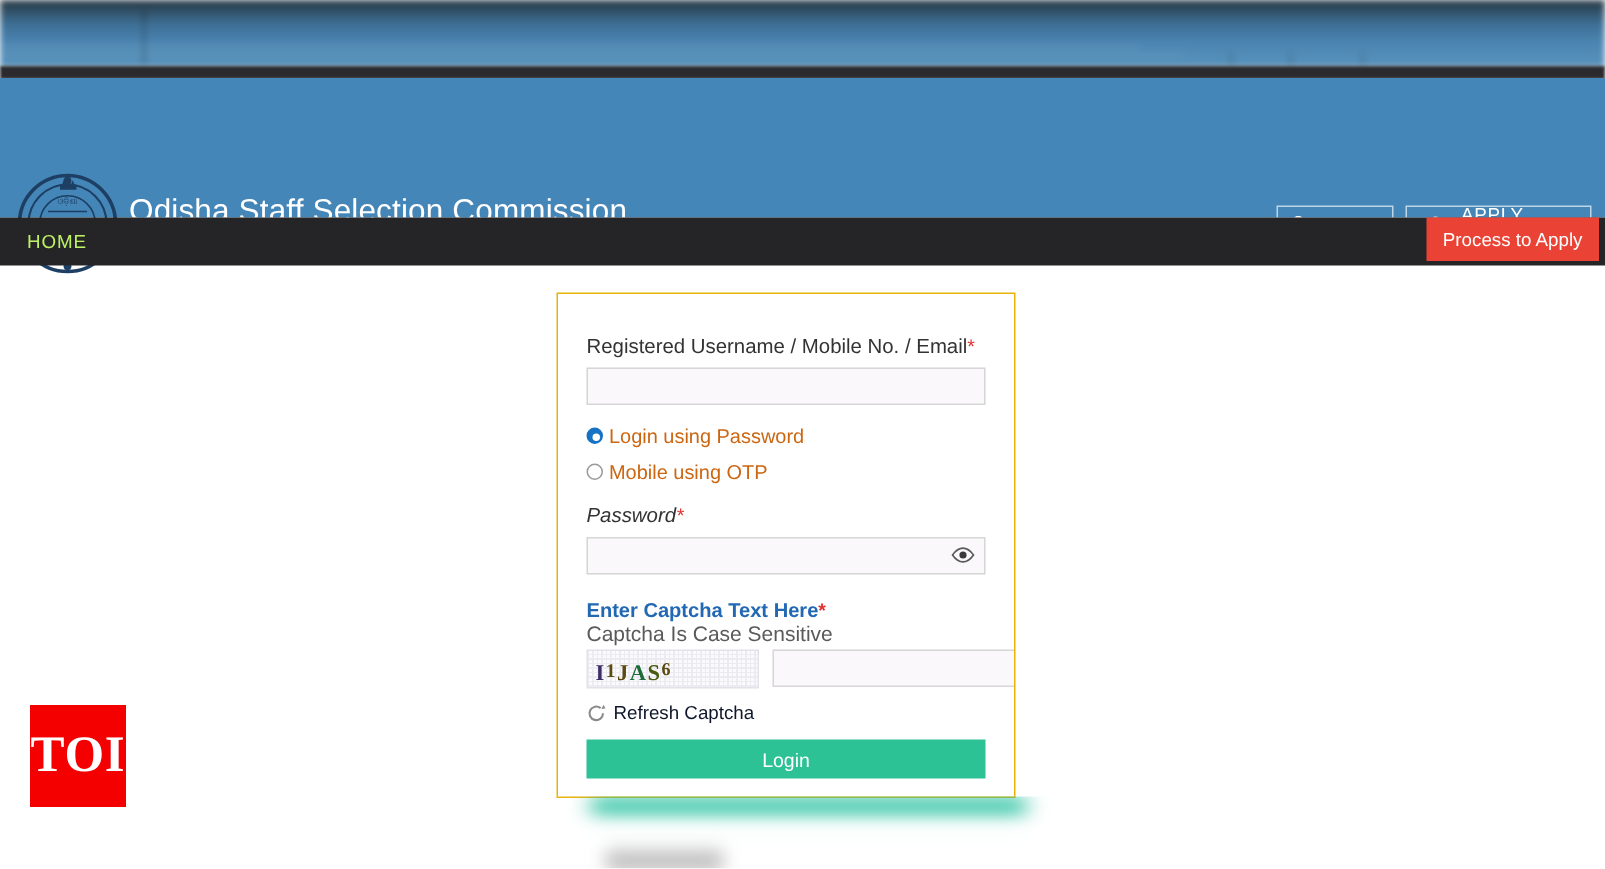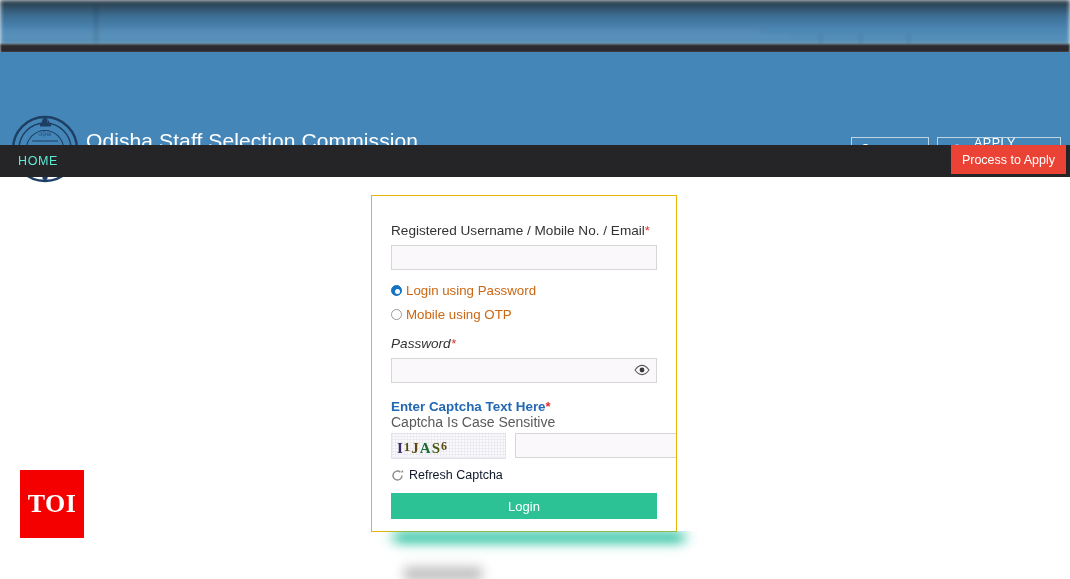--- a/index.html
+++ b/index.html
@@ -57,21 +57,21 @@
   #apply-online-btn{left:937px;width:124px;}
   .hdr-btn svg{flex:0 0 auto;}
 
   
   #navbar{
     position:absolute;left:0;top:145px;width:1070px;height:32px;
     background:#252528;
   }
   #nav-home{
     position:absolute;left:18px;top:0;height:32px;display:flex;align-items:center;
-    color:#5eead4;font-size:12.5px;letter-spacing:.6px;cursor:pointer;
+    color:#bef264;font-size:12.5px;letter-spacing:.6px;cursor:pointer;
   }
   #process-to-apply{
     position:absolute;right:4px;top:0;height:29px;
     background:#ea4335;color:#ffffff;font-size:12.5px;
     display:flex;align-items:center;padding:0 11px;cursor:pointer;
     white-space:nowrap;
     margin-left:44px;
   }
 
   
@@ -186,21 +186,21 @@
     position:absolute;left:404px;top:36px;width:78px;height:14px;
     background:#bdbdbd;filter:blur(6px);
   }
 
   
   #toi-logo{
     position:absolute;left:20px;top:470px;width:64px;height:68px;
     background:#f50000;display:flex;align-items:center;justify-content:center;
   }
   #toi-text{
-    font-family:"Liberation Serif",serif;font-weight:bold;font-size:26px;
+    font-family:"Liberation Serif",serif;font-weight:bold;font-size:34px;
     color:#ffffff;letter-spacing:.5px;line-height:34px;
   }
 </style>
 </head>
 <body>
 
 <div id="top-strip">
   <div class="streak s1"></div>
   <div class="streak s2"></div>
   <div class="streak s3"></div>

